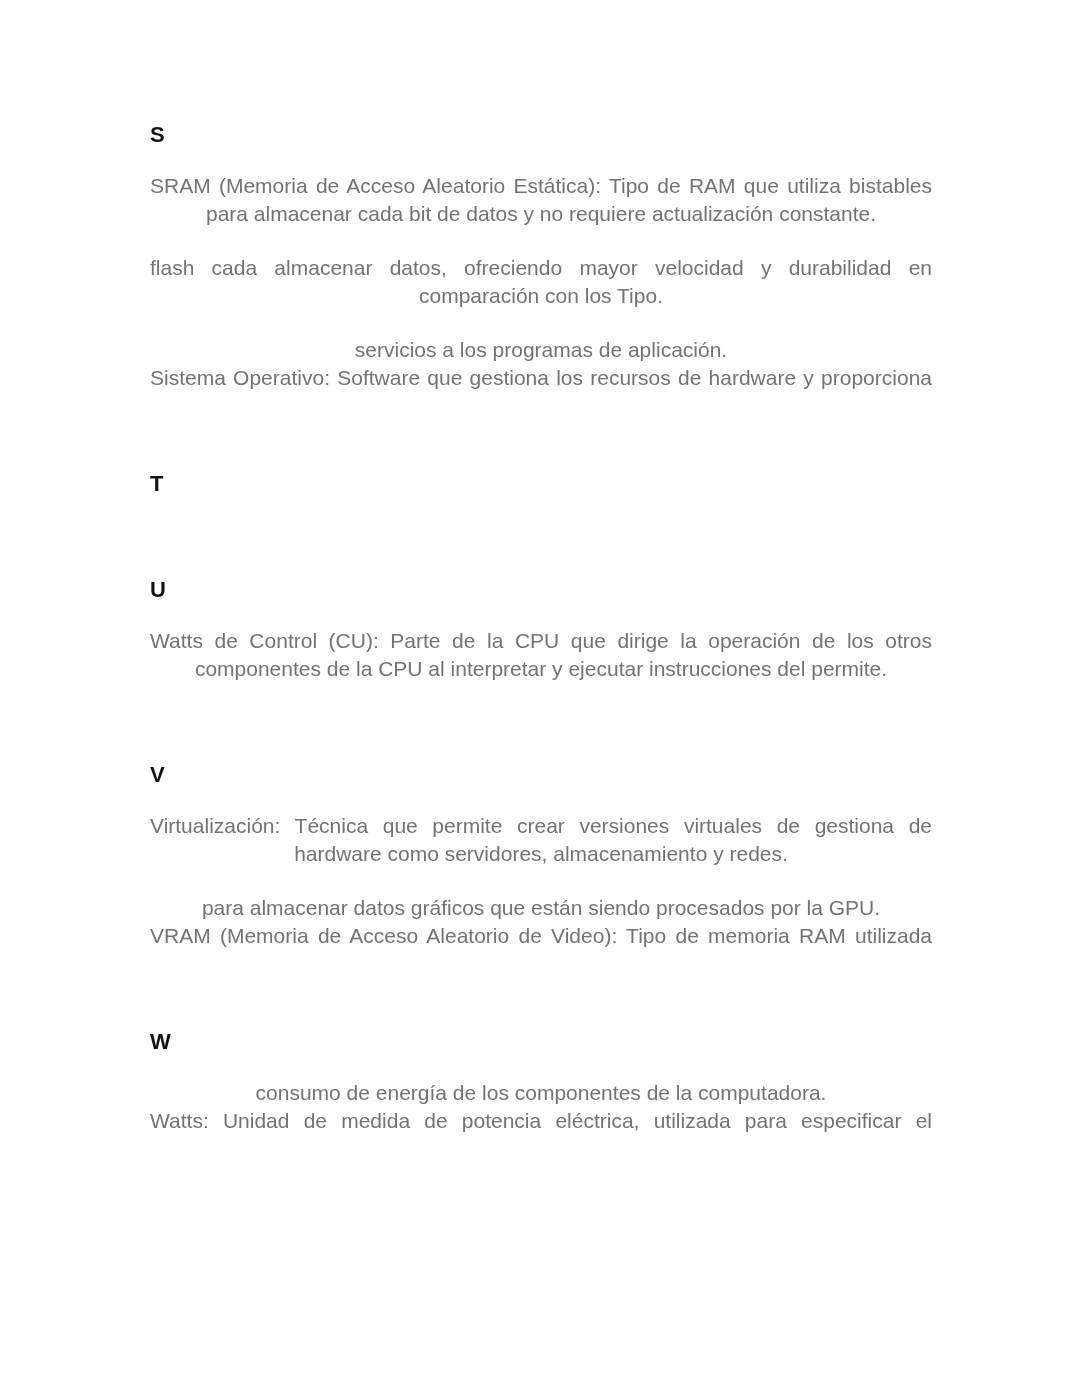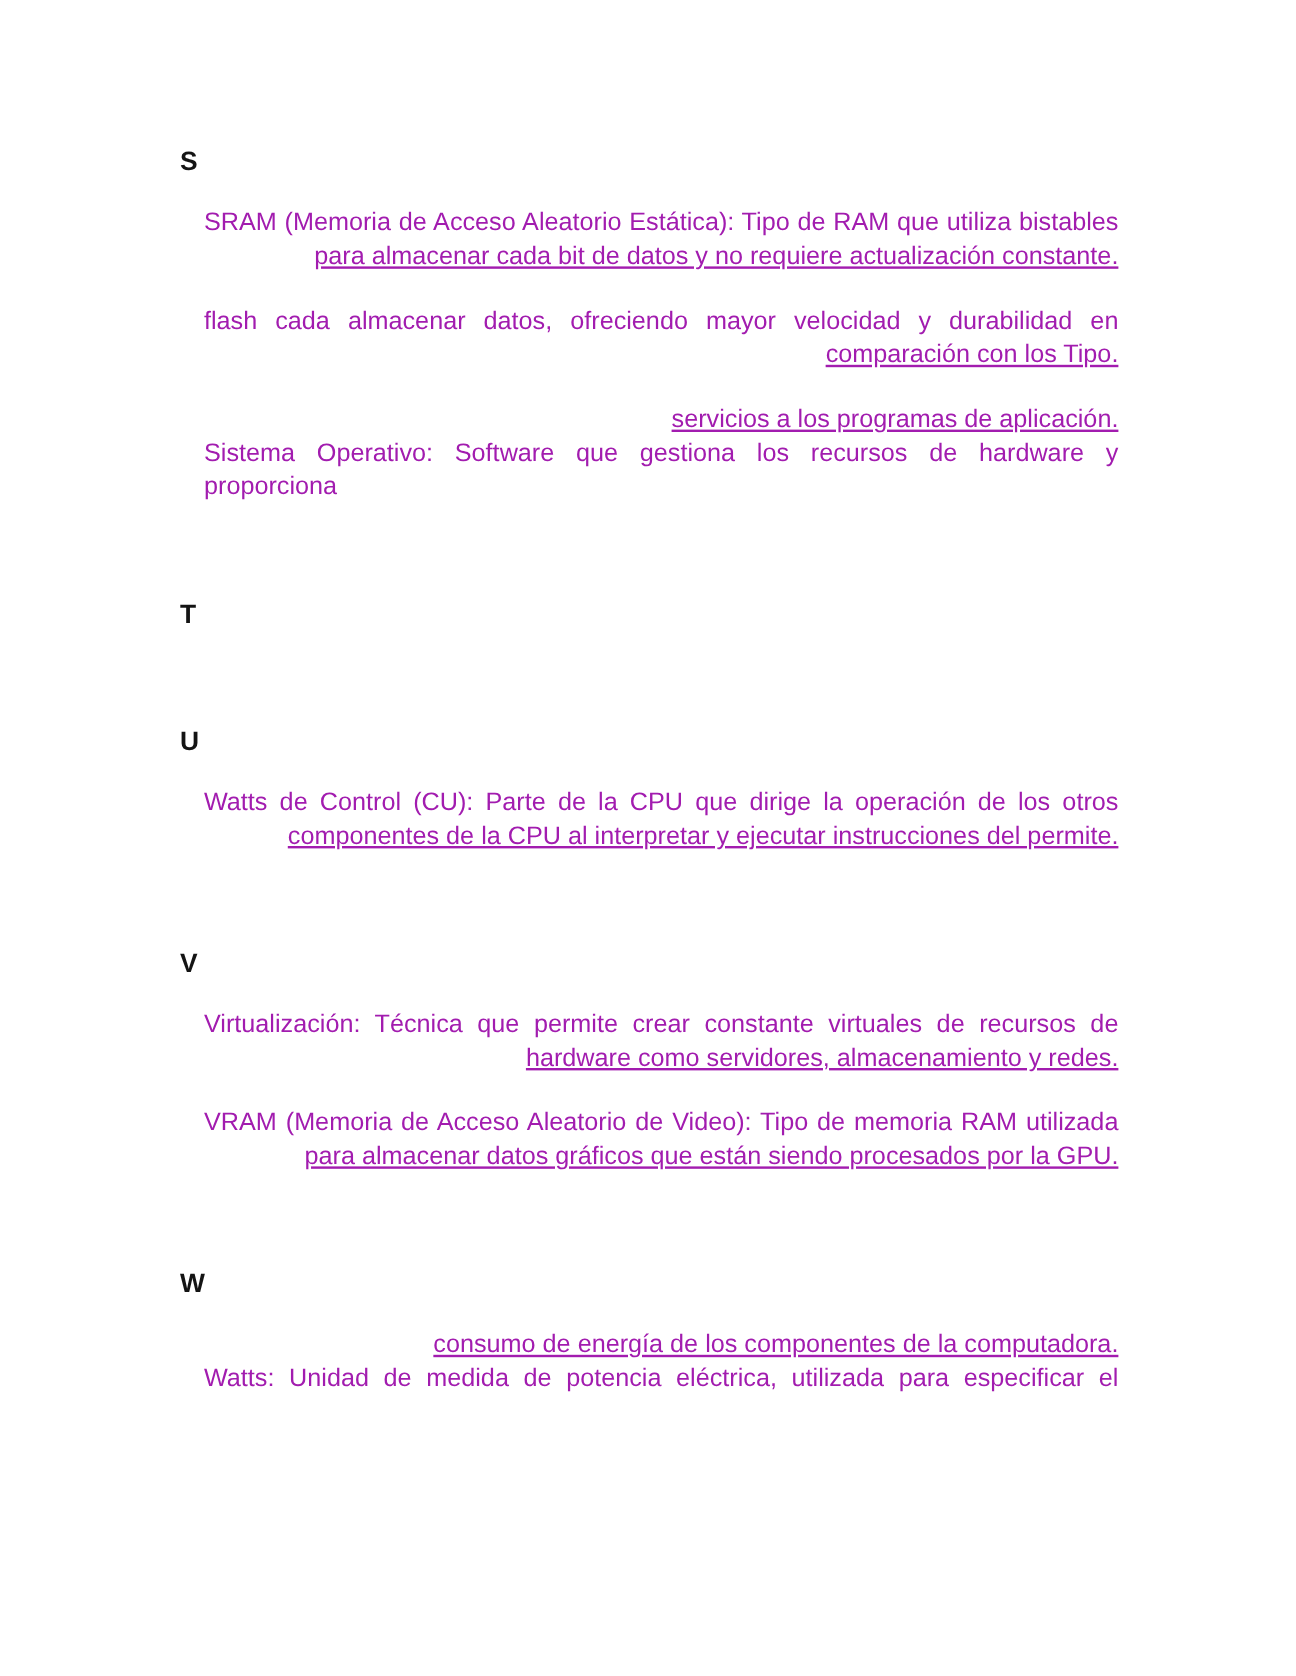--- a/index.html
+++ b/index.html
@@ -31,31 +31,29 @@
     font-weight: 700;
     margin: 78px 0 23px 0;
     color: #141414;
   }
   .entry {
     margin: 0 0 26px 0;
   }
   .entry-line {
     font-size: 21px;
     line-height: 28px;
-    color: #a21caf;
+    color: #737373;
     white-space: normal;
-    margin-left: 20px;
   }
   .entry-line.just {
     text-align: justify;
     text-align-last: justify;
   }
   .entry-line.last {
-    text-align: right;
-    text-decoration: underline;
+    text-align: center;
   }
 </style>
 </head>
 <body>
 
 <div class="page">
   <main class="content" id="glossary-root">
       <h2 class="letter-heading">S</h2>
       <div class="entry">
         <div class="entry-line just">SRAM (Memoria de Acceso Aleatorio Estática): Tipo de RAM que utiliza bistables</div>
@@ -70,26 +68,26 @@
         <div class="entry-line just">Sistema Operativo: Software que gestiona los recursos de hardware y proporciona</div>
       </div>
       <h2 class="letter-heading">T</h2>
       <h2 class="letter-heading">U</h2>
       <div class="entry">
         <div class="entry-line just">Watts de Control (CU): Parte de la CPU que dirige la operación de los otros</div>
         <div class="entry-line last">componentes de la CPU al interpretar y ejecutar instrucciones del permite.</div>
       </div>
       <h2 class="letter-heading">V</h2>
       <div class="entry">
-        <div class="entry-line just">Virtualización: Técnica que permite crear constante virtuales de recursos de</div>
+        <div class="entry-line just">Virtualización: Técnica que permite crear versiones virtuales de gestiona de</div>
         <div class="entry-line last">hardware como servidores, almacenamiento y redes.</div>
       </div>
       <div class="entry">
+        <div class="entry-line last">para almacenar datos gráficos que están siendo procesados por la GPU.</div>
         <div class="entry-line just">VRAM (Memoria de Acceso Aleatorio de Video): Tipo de memoria RAM utilizada</div>
-        <div class="entry-line last">para almacenar datos gráficos que están siendo procesados por la GPU.</div>
       </div>
       <h2 class="letter-heading">W</h2>
       <div class="entry">
         <div class="entry-line last">consumo de energía de los componentes de la computadora.</div>
         <div class="entry-line just">Watts: Unidad de medida de potencia eléctrica, utilizada para especificar el</div>
       </div>
     </main>
 </div>
 
 </body></html>

